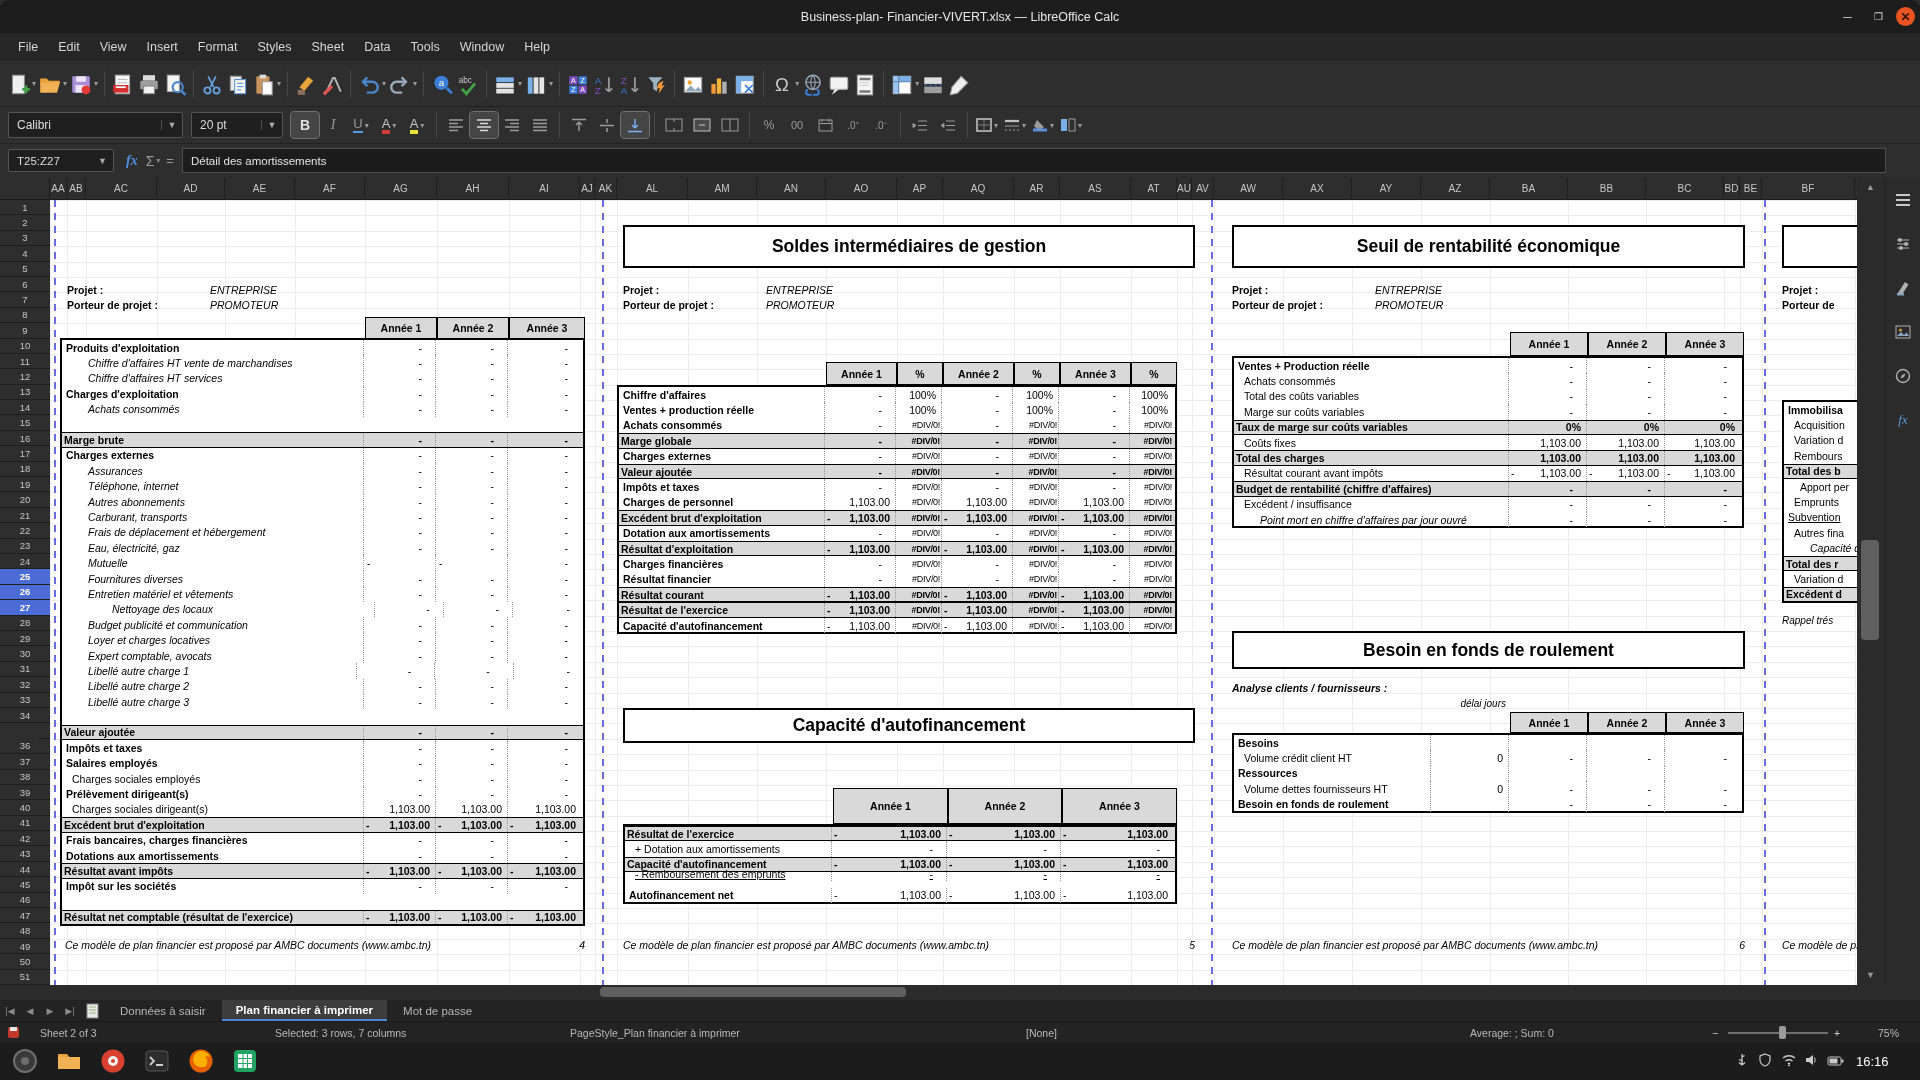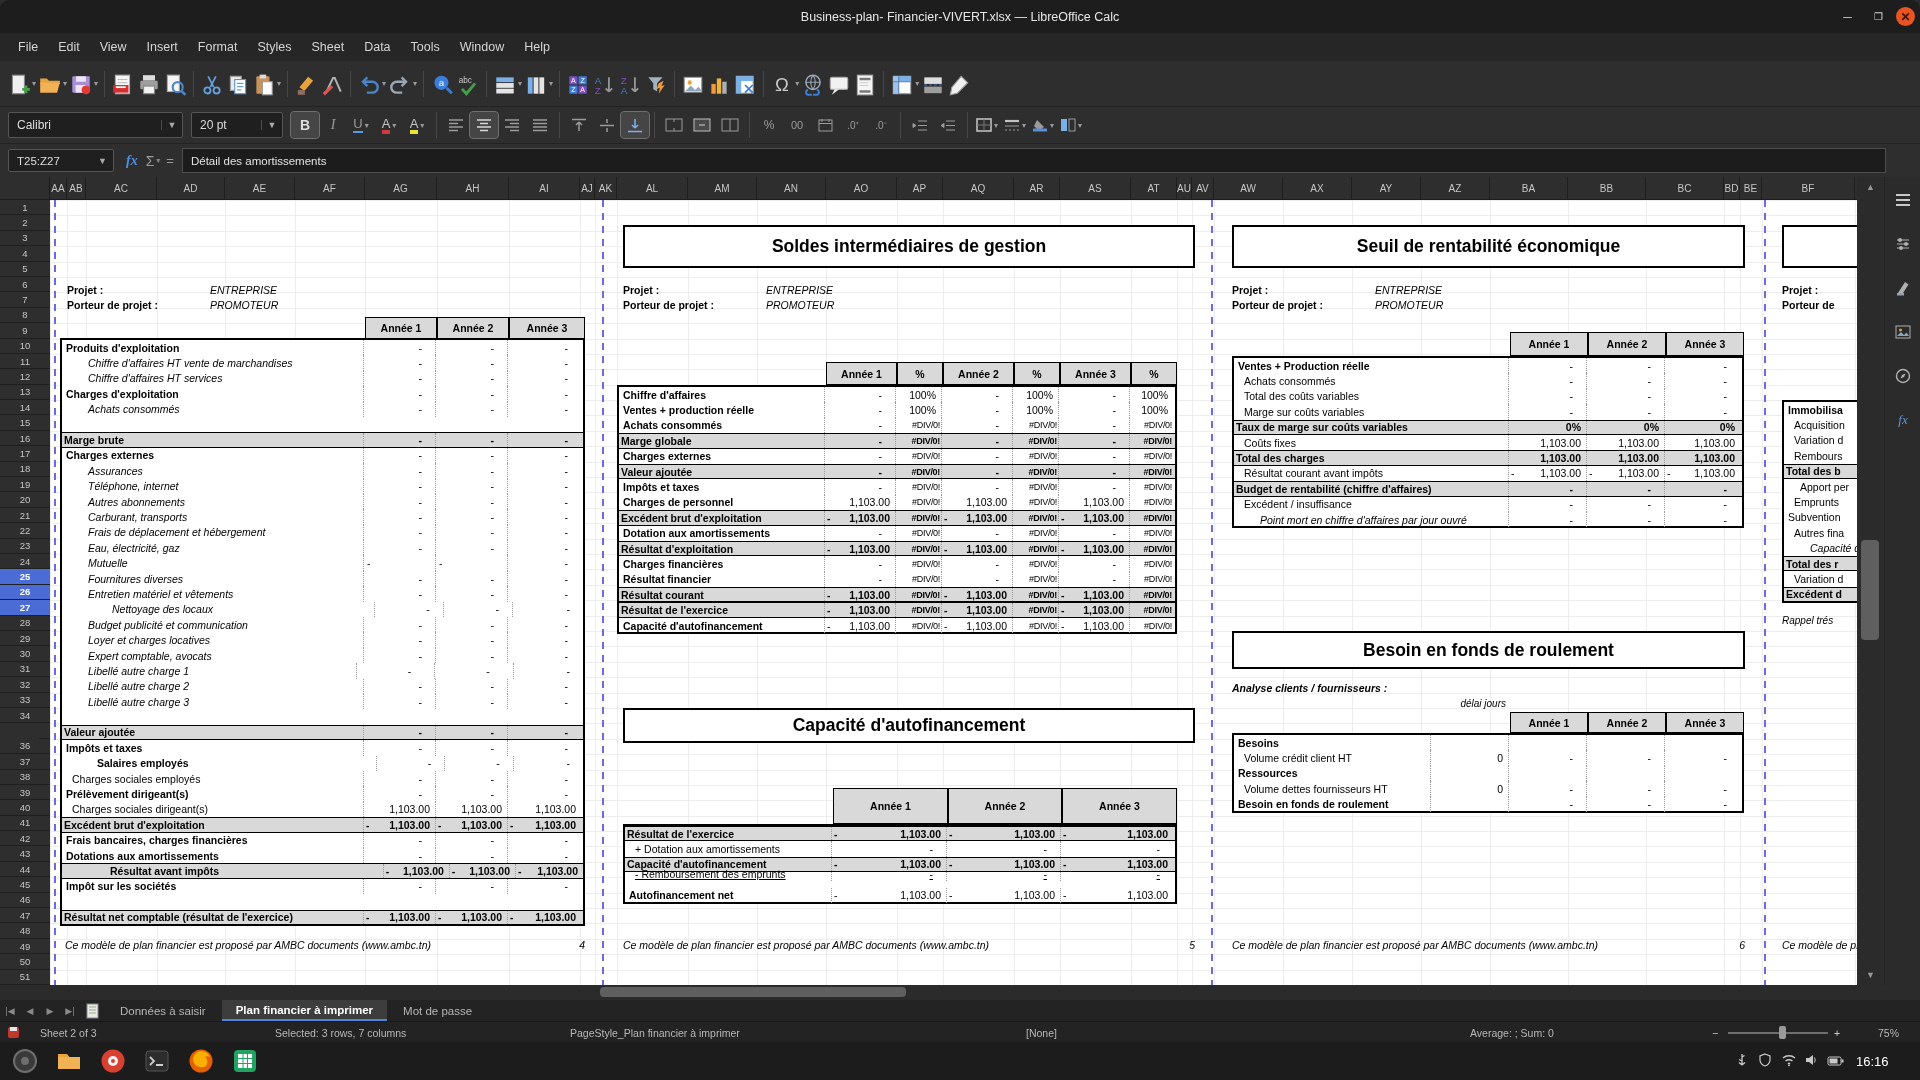--- a/index.html
+++ b/index.html
@@ -784,21 +784,21 @@
           <div class="tcell dash" style="width: 72px;">-</div>
           <div class="tcell dash" style="width: 74px;">-</div>
         </div>
         <div class="trow" style="top: 400.192px; height: 15.392px;">
           <div class="tlabel" style="width: 301px; padding-left: 4px; font-weight: bold;">Impôts et taxes</div>
           <div class="tcell dash" style="width: 72px;">-</div>
           <div class="tcell dash" style="width: 72px;">-</div>
           <div class="tcell dash" style="width: 74px;">-</div>
         </div>
         <div class="trow" style="top: 415.584px; height: 15.392px;">
-          <div class="tlabel" style="width: 301px; padding-left: 4px; font-weight: bold; margin-left: 31px;">Salaires employés</div>
+          <div class="tlabel" style="width: 301px; padding-left: 4px; font-weight: bold;">Salaires employés</div>
           <div class="tcell dash" style="width: 72px;">-</div>
           <div class="tcell dash" style="width: 72px;">-</div>
           <div class="tcell dash" style="width: 74px;">-</div>
         </div>
         <div class="trow" style="top: 430.976px; height: 15.392px;">
           <div class="tlabel" style="width: 301px; padding-left: 10px;">Charges sociales employés</div>
           <div class="tcell dash" style="width: 72px;">-</div>
           <div class="tcell dash" style="width: 72px;">-</div>
           <div class="tcell dash" style="width: 74px;">-</div>
         </div>
@@ -834,21 +834,21 @@
           <div class="tcell dash" style="width: 72px;">-</div>
           <div class="tcell dash" style="width: 72px;">-</div>
           <div class="tcell dash" style="width: 74px;">-</div>
         </div>
         <div class="trow" style="top: 507.936px; height: 15.392px;">
           <div class="tlabel" style="width: 301px; padding-left: 4px; font-weight: bold;">Dotations aux amortissements</div>
           <div class="tcell dash" style="width: 72px;">-</div>
           <div class="tcell dash" style="width: 72px;">-</div>
           <div class="tcell dash" style="width: 74px;">-</div>
         </div>
-        <div class="trow total" style="top: 523.328px; height: 15.392px; padding-left: 46px;">
+        <div class="trow total" style="top: 523.328px; height: 15.392px;">
           <div class="tlabel" style="width: 301px; padding-left: 2px; font-weight: bold;">Résultat avant impôts</div>
           <div class="tcell" style="width: 72px;">
             <span class="mns">-</span>
             <span>1,103.00</span>
           </div>
           <div class="tcell" style="width: 72px;">
             <span class="mns">-</span>
             <span>1,103.00</span>
           </div>
           <div class="tcell" style="width: 74px;">
@@ -1293,21 +1293,21 @@
         <div class="trow total" style="top: 61.568px; height: 15.392px;">
           <div class="tlabel" style="width: 74px; padding-left: 2px; font-weight: bold;">Total des b</div>
         </div>
         <div class="trow" style="top: 76.96px; height: 15.392px;">
           <div class="tlabel" style="width: 74px; padding-left: 16px;">Apport per</div>
         </div>
         <div class="trow" style="top: 92.352px; height: 15.392px;">
           <div class="tlabel" style="width: 74px; padding-left: 10px;">Emprunts</div>
         </div>
         <div class="trow" style="top: 107.744px; height: 15.392px;">
-          <div class="tlabel" style="width: 74px; padding-left: 4px;">Subvention</div>
+          <div class="tlabel" style="width: 74px; padding-left: 4px; text-decoration: underline;">Subvention</div>
         </div>
         <div class="trow" style="top: 123.136px; height: 15.392px;">
           <div class="tlabel" style="width: 74px; padding-left: 10px;">Autres fina</div>
         </div>
         <div class="trow" style="top: 138.528px; height: 15.392px;">
           <div class="tlabel" style="width: 74px; padding-left: 26px; font-style: italic;">Capacité d</div>
         </div>
         <div class="trow total" style="top: 153.92px; height: 15.392px;">
           <div class="tlabel" style="width: 74px; padding-left: 2px; font-weight: bold;">Total des r</div>
         </div>

